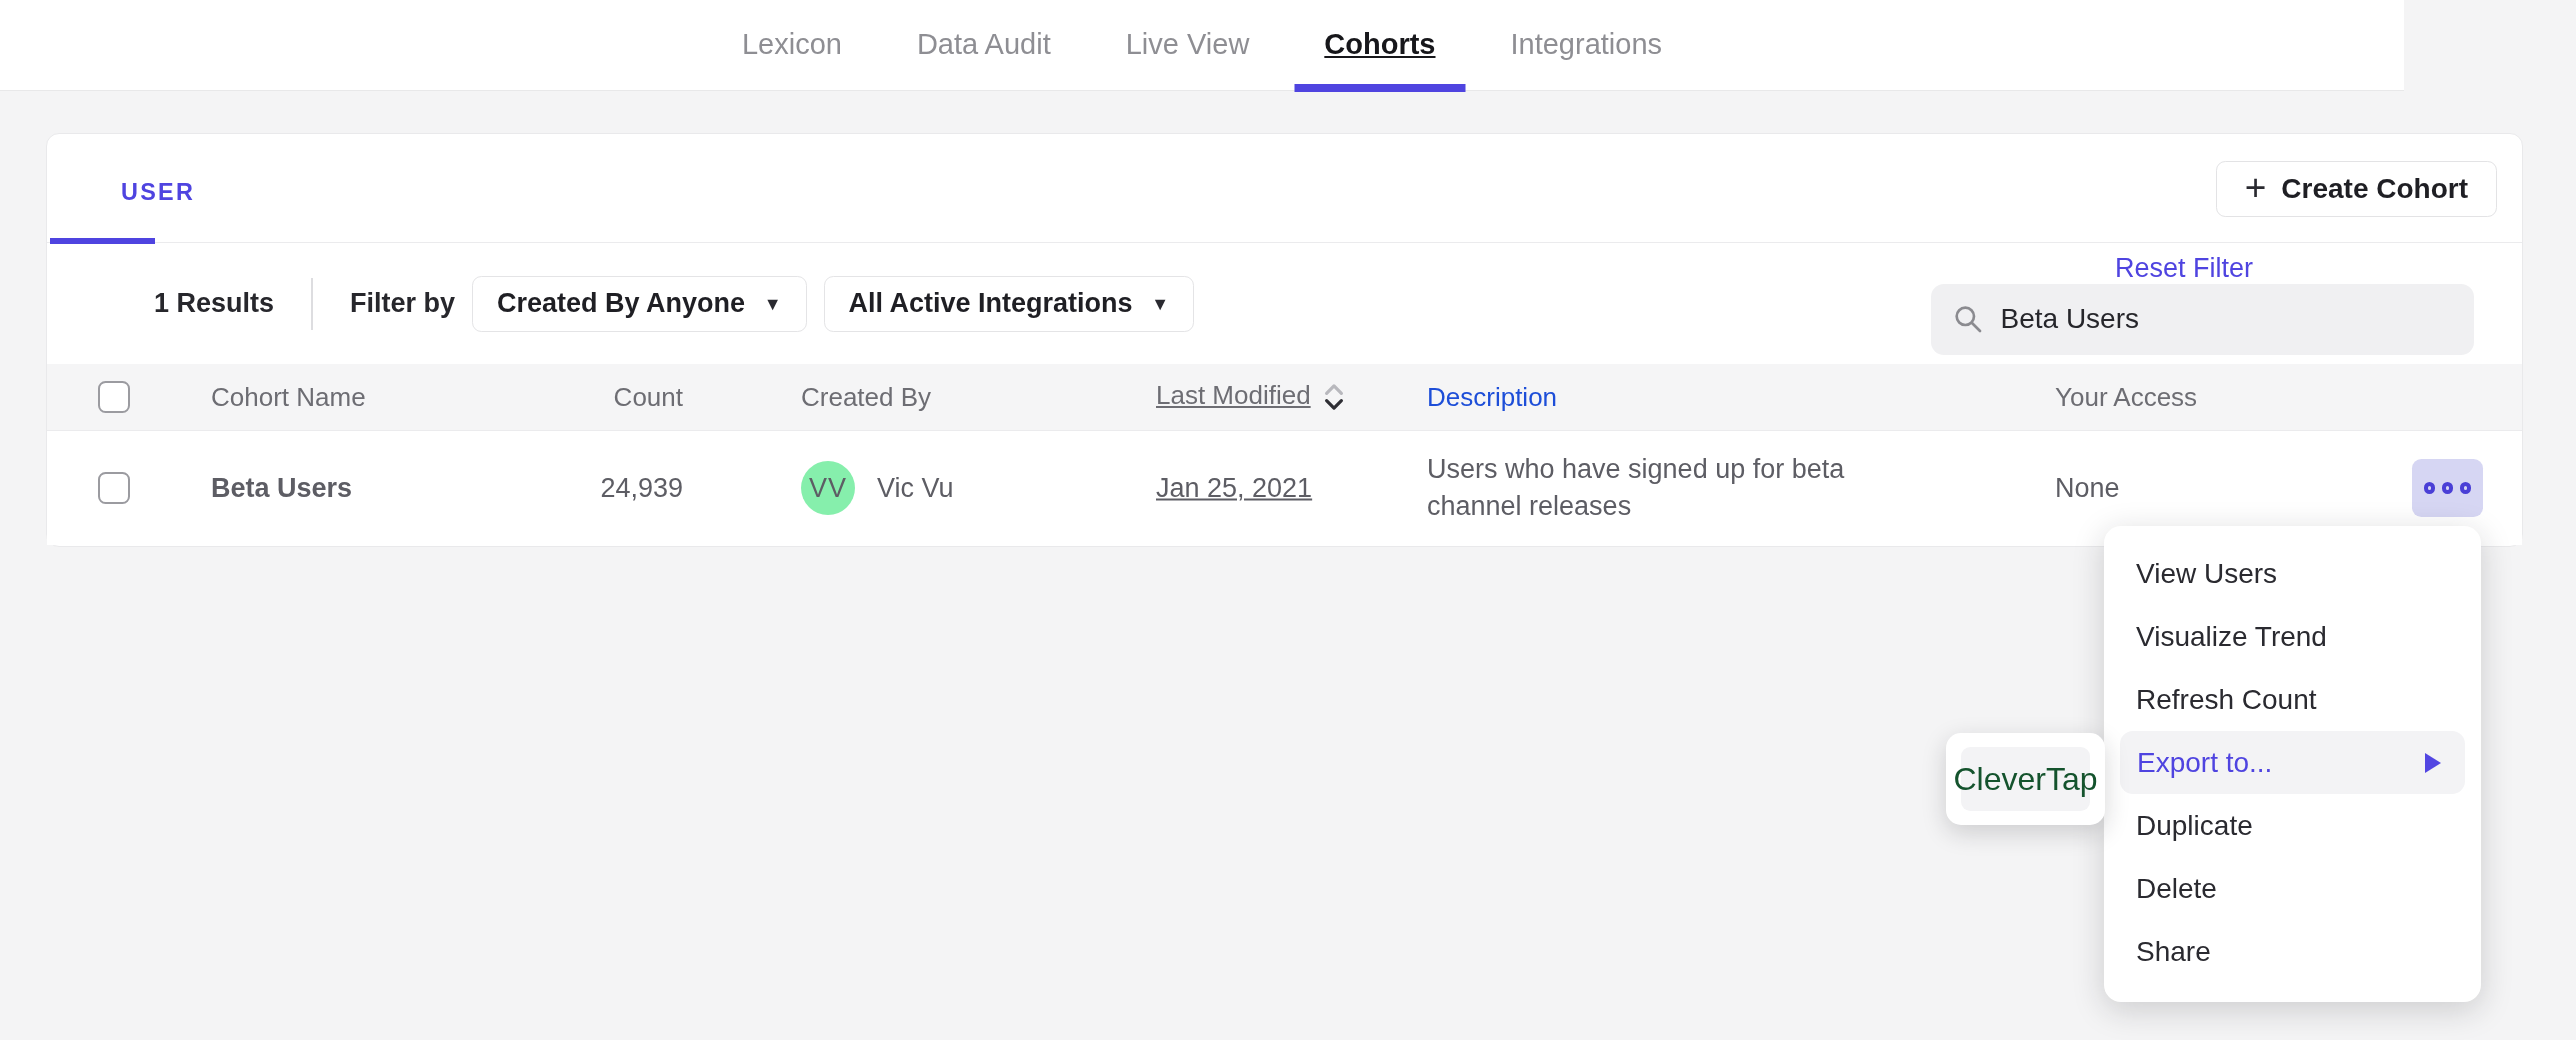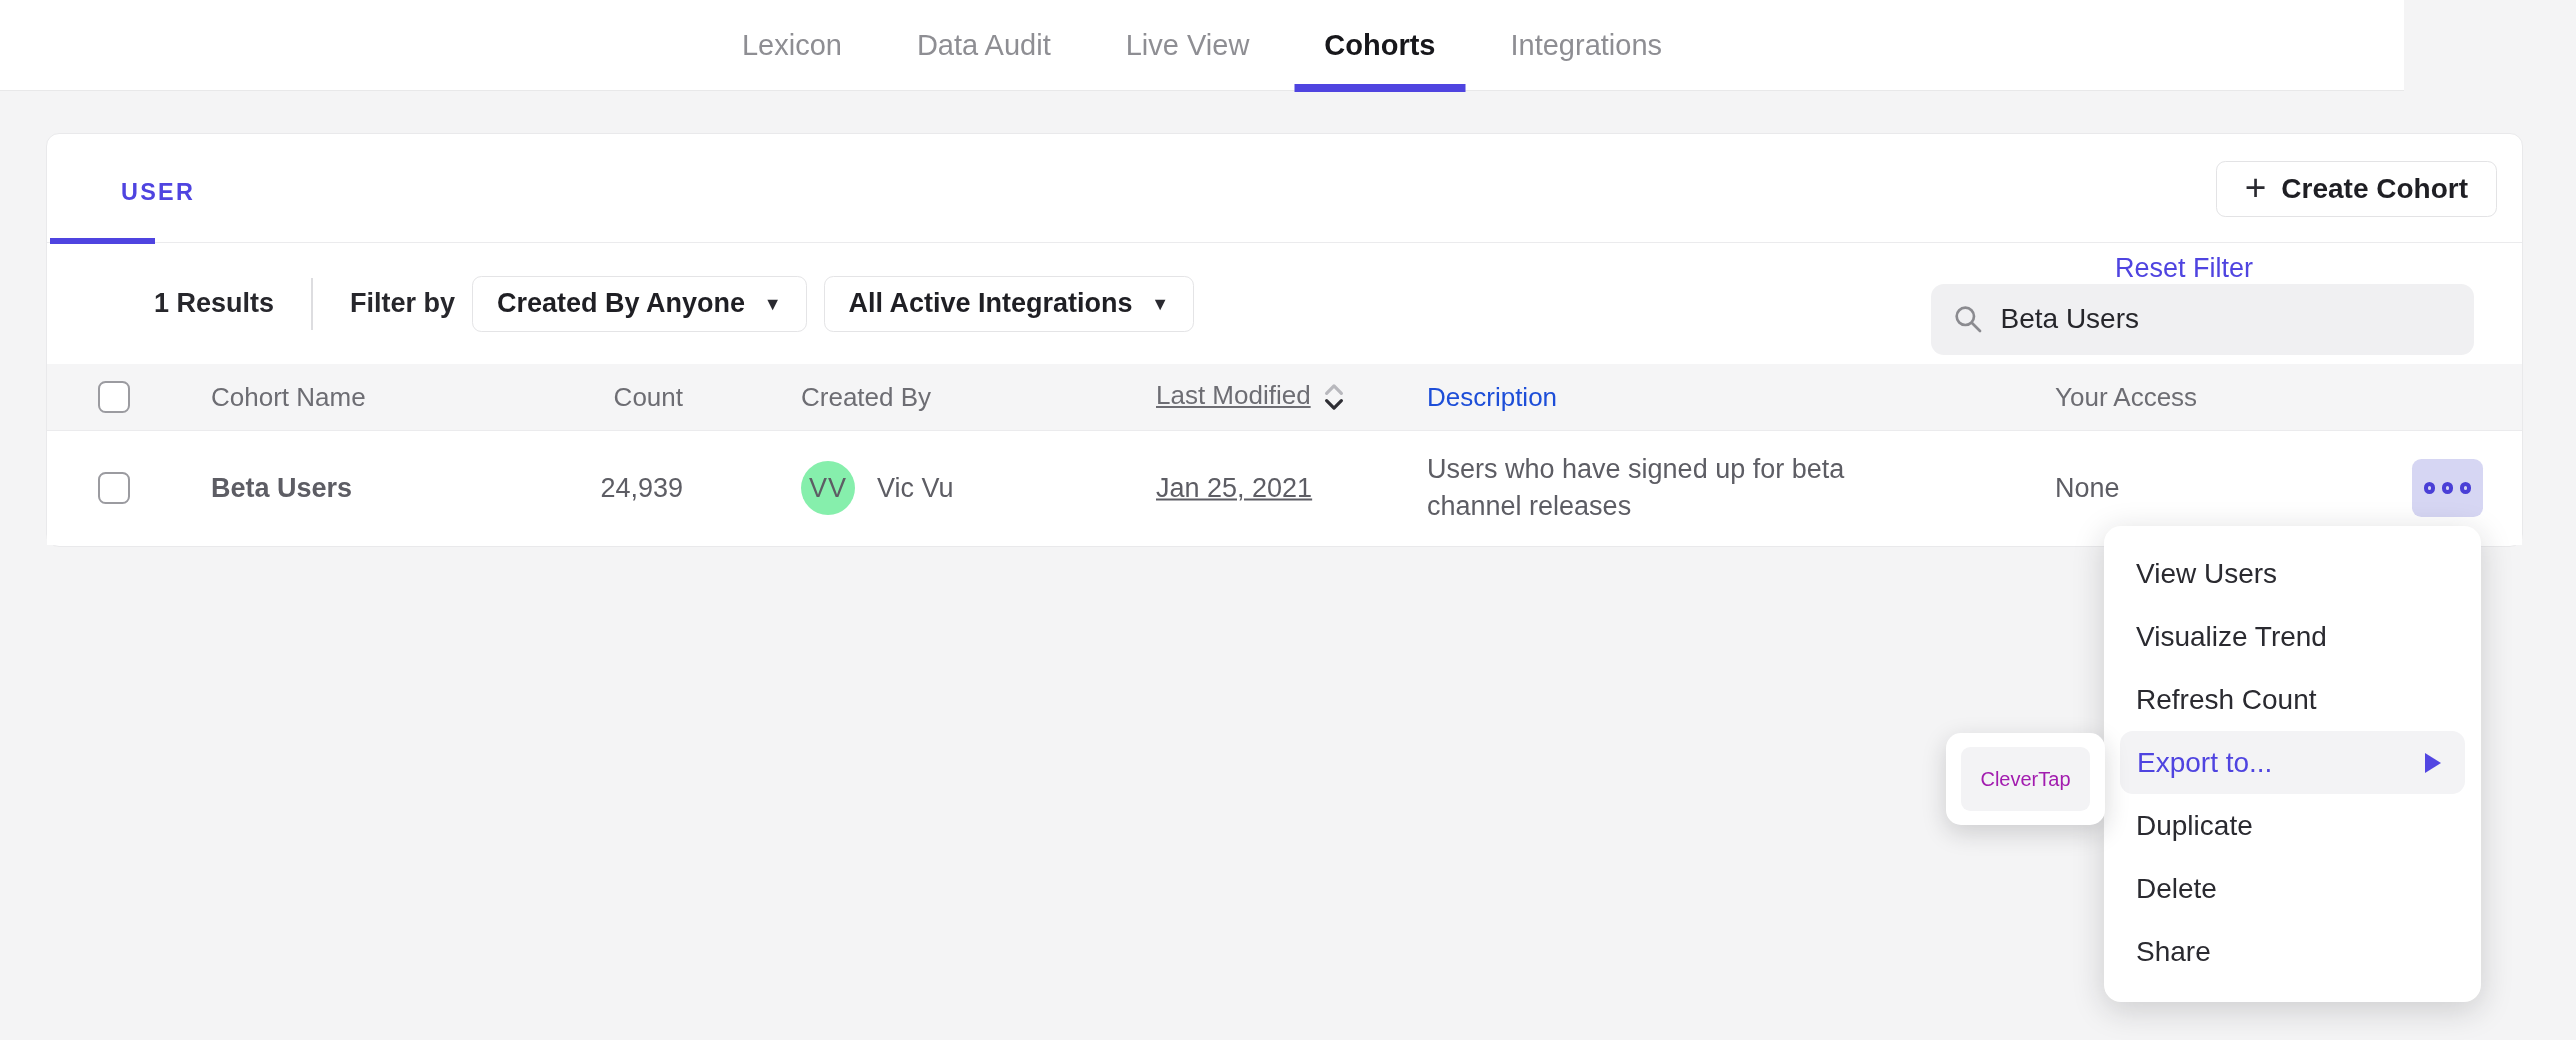--- a/index.html
+++ b/index.html
@@ -9,28 +9,28 @@
     background:#f4f4f5;
     position:relative;
     overflow:hidden;
     color:#26262b;
   }
 
   
   .topnav {
     position:absolute; left:0; top:0; width:2404px; height:91px;
     background:#ffffff; border-bottom:1.9px solid #e8e8e9;
-    display:flex; justify-content:center; align-items:center; gap:75px;
+    display:flex; justify-content:center; align-items:flex-end; gap:75px;
     z-index:2;
   }
   .nav-item {
     font-size:29px; color:#8e8e93; cursor:pointer; position:relative;
     height:91px; display:flex; align-items:center;
   }
-  .nav-item.active { color:#17171b; font-weight:700; }
+  .nav-item.active { color:#17171b; font-weight:700;text-decoration:underline; }
   .nav-underline {
     position:absolute; bottom:-1.9px; left:50%; transform:translateX(-50%);
     width:171px; height:8.4px; background:#4f44e0;
   }
 
   
   .card {
     position:absolute; left:46px; top:133px; width:2477px; height:414px;
     background:#ffffff; border:1.9px solid #e9e9eb; border-radius:13px;
     z-index:1;
@@ -151,21 +151,21 @@
   
   .submenu-popup {
     position:absolute; left:1946px; top:733px; width:159px; height:92px;
     background:#ffffff; border-radius:15px;
     box-shadow:0 7.5px 24px rgba(25,25,35,0.18);
     padding:14px 15px; z-index:6;
   }
   .submenu-item {
     width:100%; height:100%; background:#f3f3f5; border-radius:9.3px;
     display:flex; align-items:center; justify-content:center;
-    font-size:20px; color:#a21caf; cursor:pointer;
+    font-size:32px; color:#14532d; cursor:pointer;
   }
 </style>
 </head>
 <body>
 
 <div class="topnav">
   <div class="nav-item">Lexicon</div>
   <div class="nav-item">Data Audit</div>
   <div class="nav-item">Live View</div>
   <div class="nav-item active">

